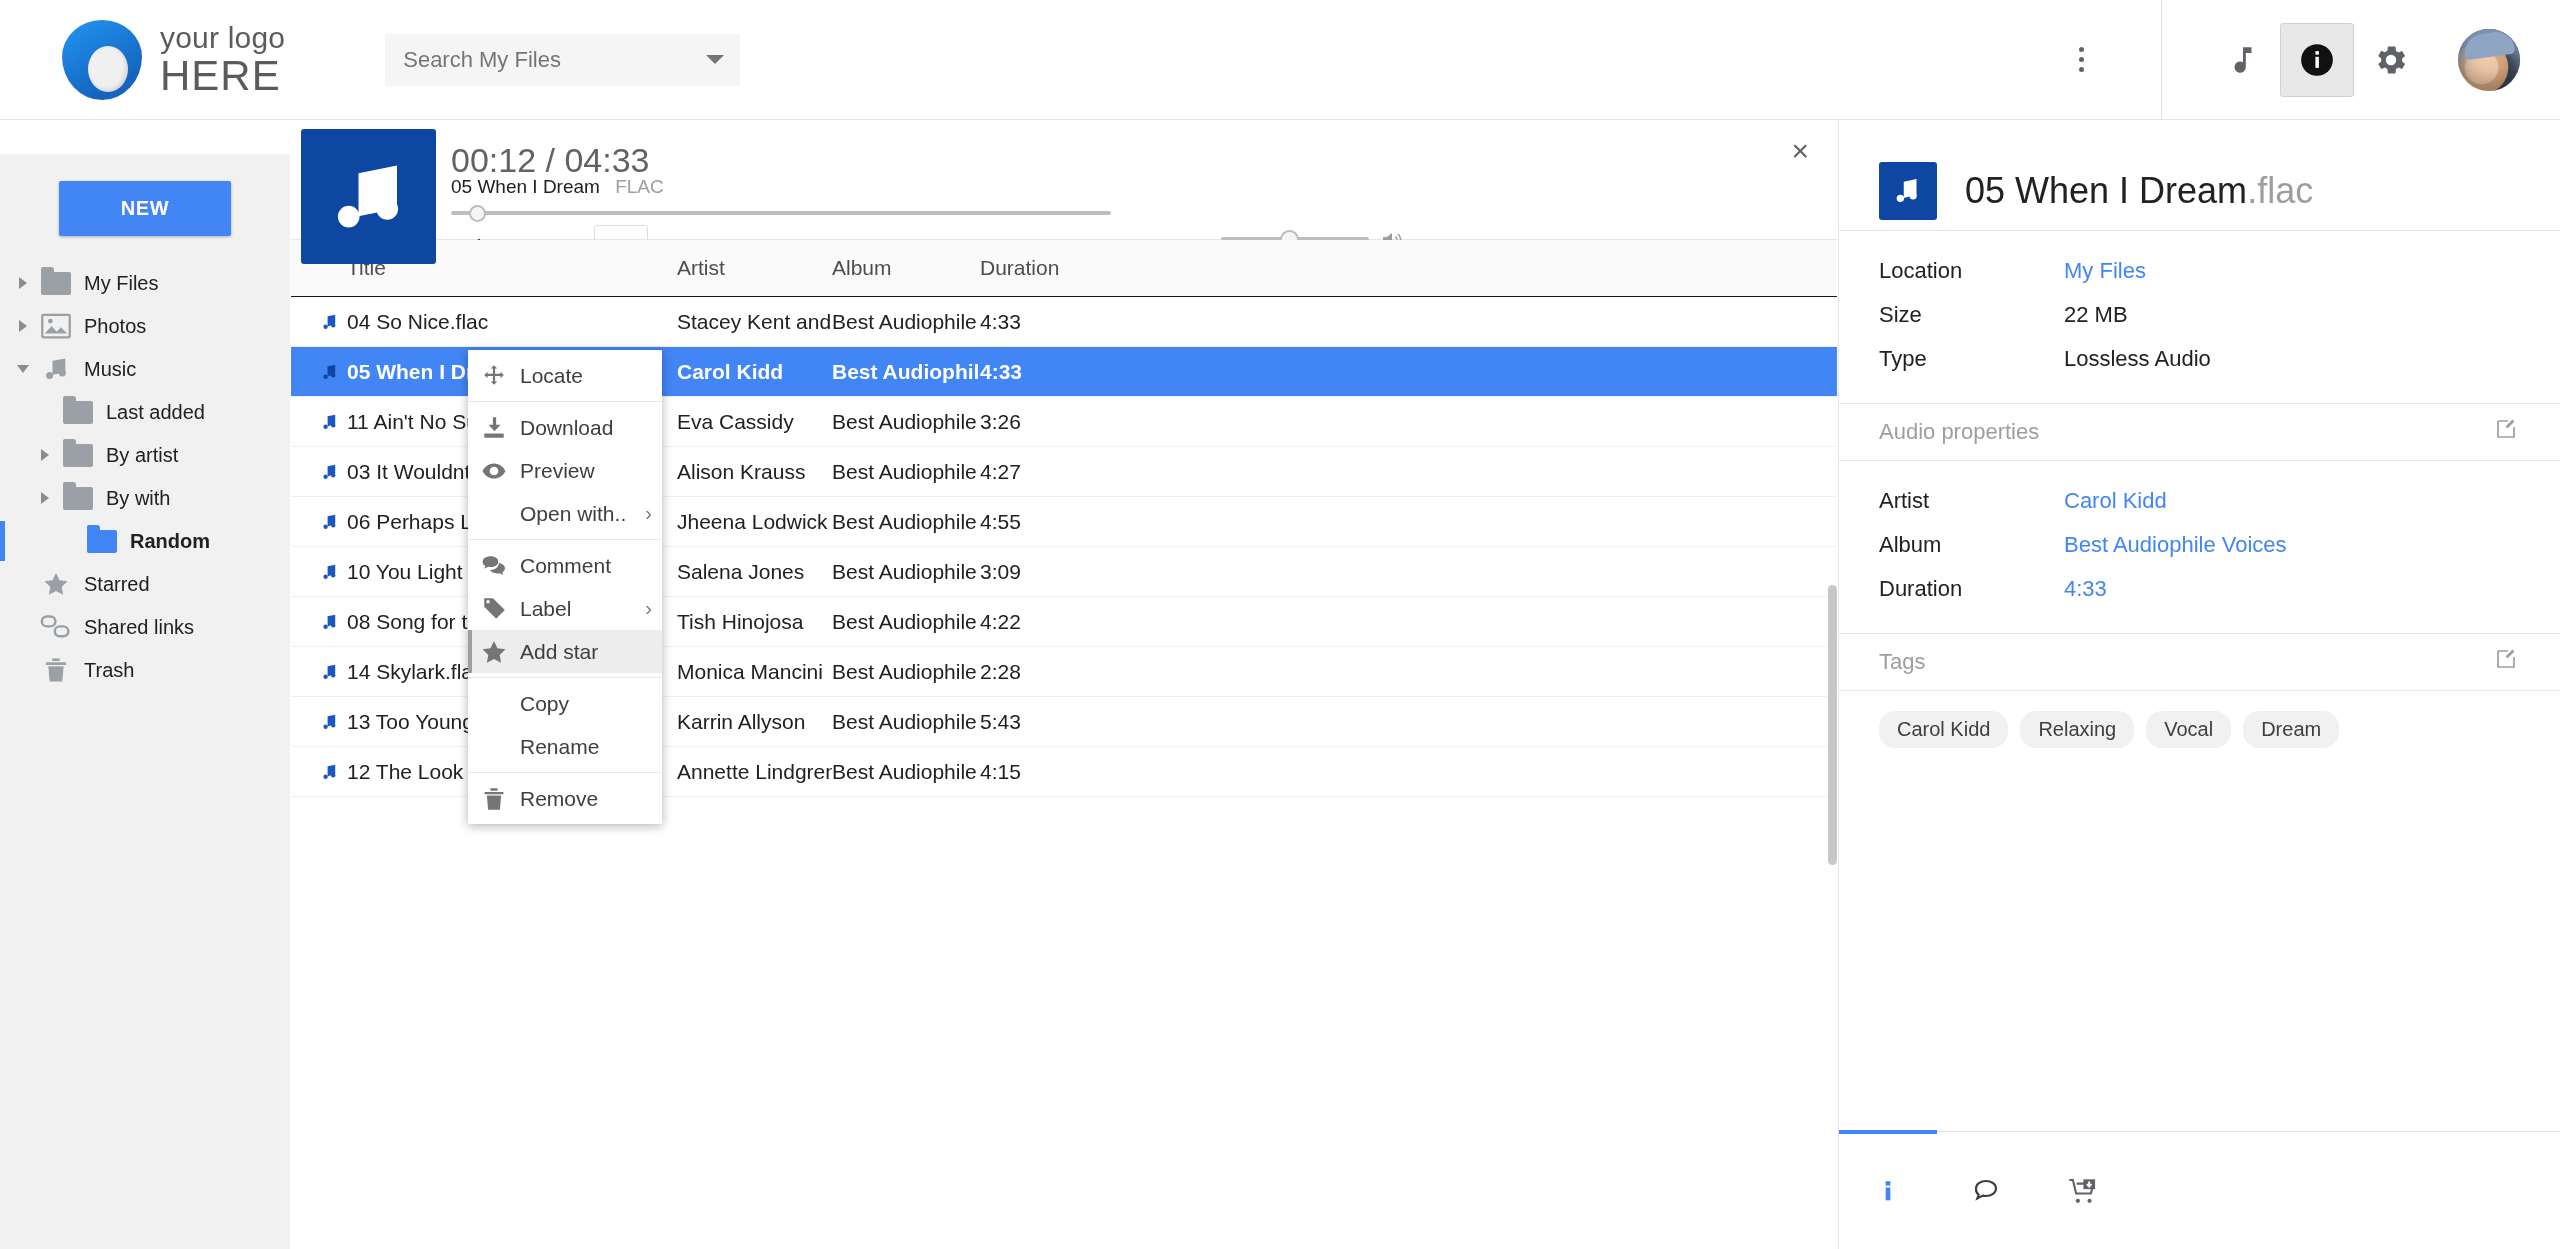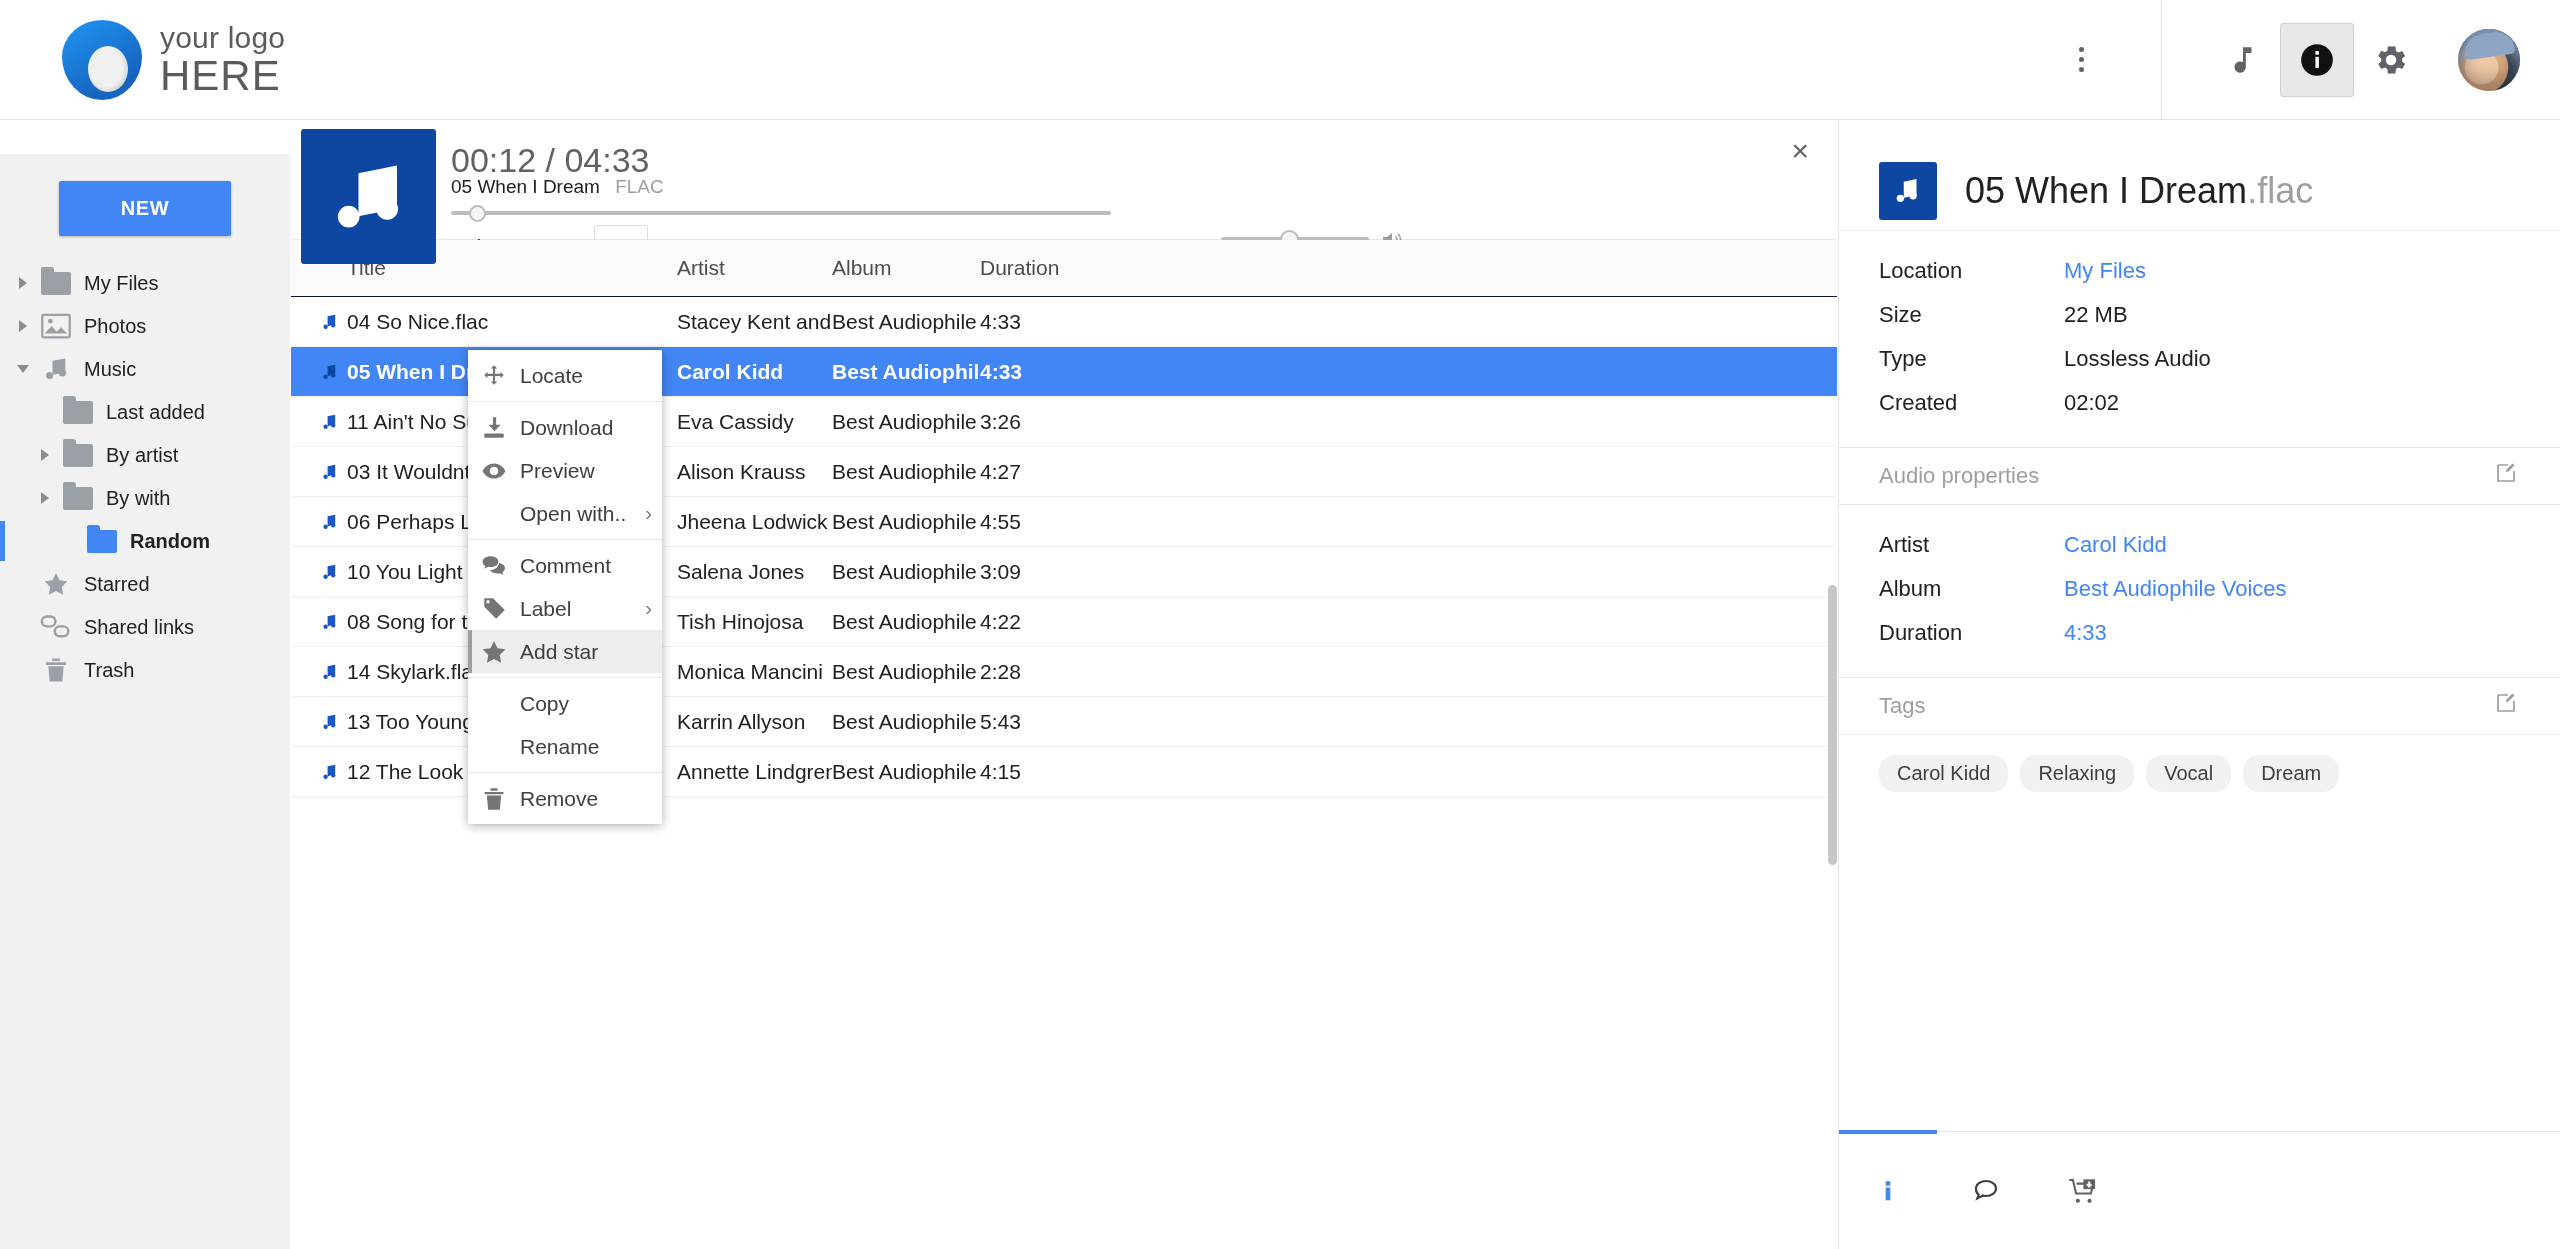--- a/index.html
+++ b/index.html
@@ -215,20 +215,24 @@
       <div class="logo-mark">
         <div class="ring"></div>
           <div class="hole"></div>
       </div>
       <div class="logo-text">
         <div class="l1">your logo</div>
         <div class="l2">HERE</div>
       </div>
     </div>
 
+    <div class="searchbox">
+      <span class="ph">Search My Files</span>
+      <span class="caret-down"></span>
+    </div>
 
     <div class="topbar-right">
       <div class="kebab">
           <i></i>
           <i></i>
           <i></i>
         </div>
       <div class="divider-v"></div>
 
       <div class="ticon">
@@ -688,24 +692,20 @@
         <span class="v link">My Files</span>
       </div>
       <div class="d-row">
         <span class="k">Size</span>
         <span class="v">22 MB</span>
       </div>
       <div class="d-row">
         <span class="k">Type</span>
         <span class="v">Lossless Audio</span>
       </div>
-      <div class="d-row">
-        <span class="k">Created</span>
-        <span class="v">02:02</span>
-      </div>
     </div>
 
     <div class="d-sep"></div>
 
     <div class="d-section">
       <span>Audio properties</span>
       <span class="edit">
         <svg width="24" height="24" viewBox="0 0 24 24" fill="none" stroke="#9e9e9e" stroke-width="1.7">
           <path d="M4 4h10M4 4v16h16V10"></path>
             <path d="M14.5 10.5l6-6-2-2-6 6-.6 2.6z" fill="#9e9e9e" stroke="none"></path>

